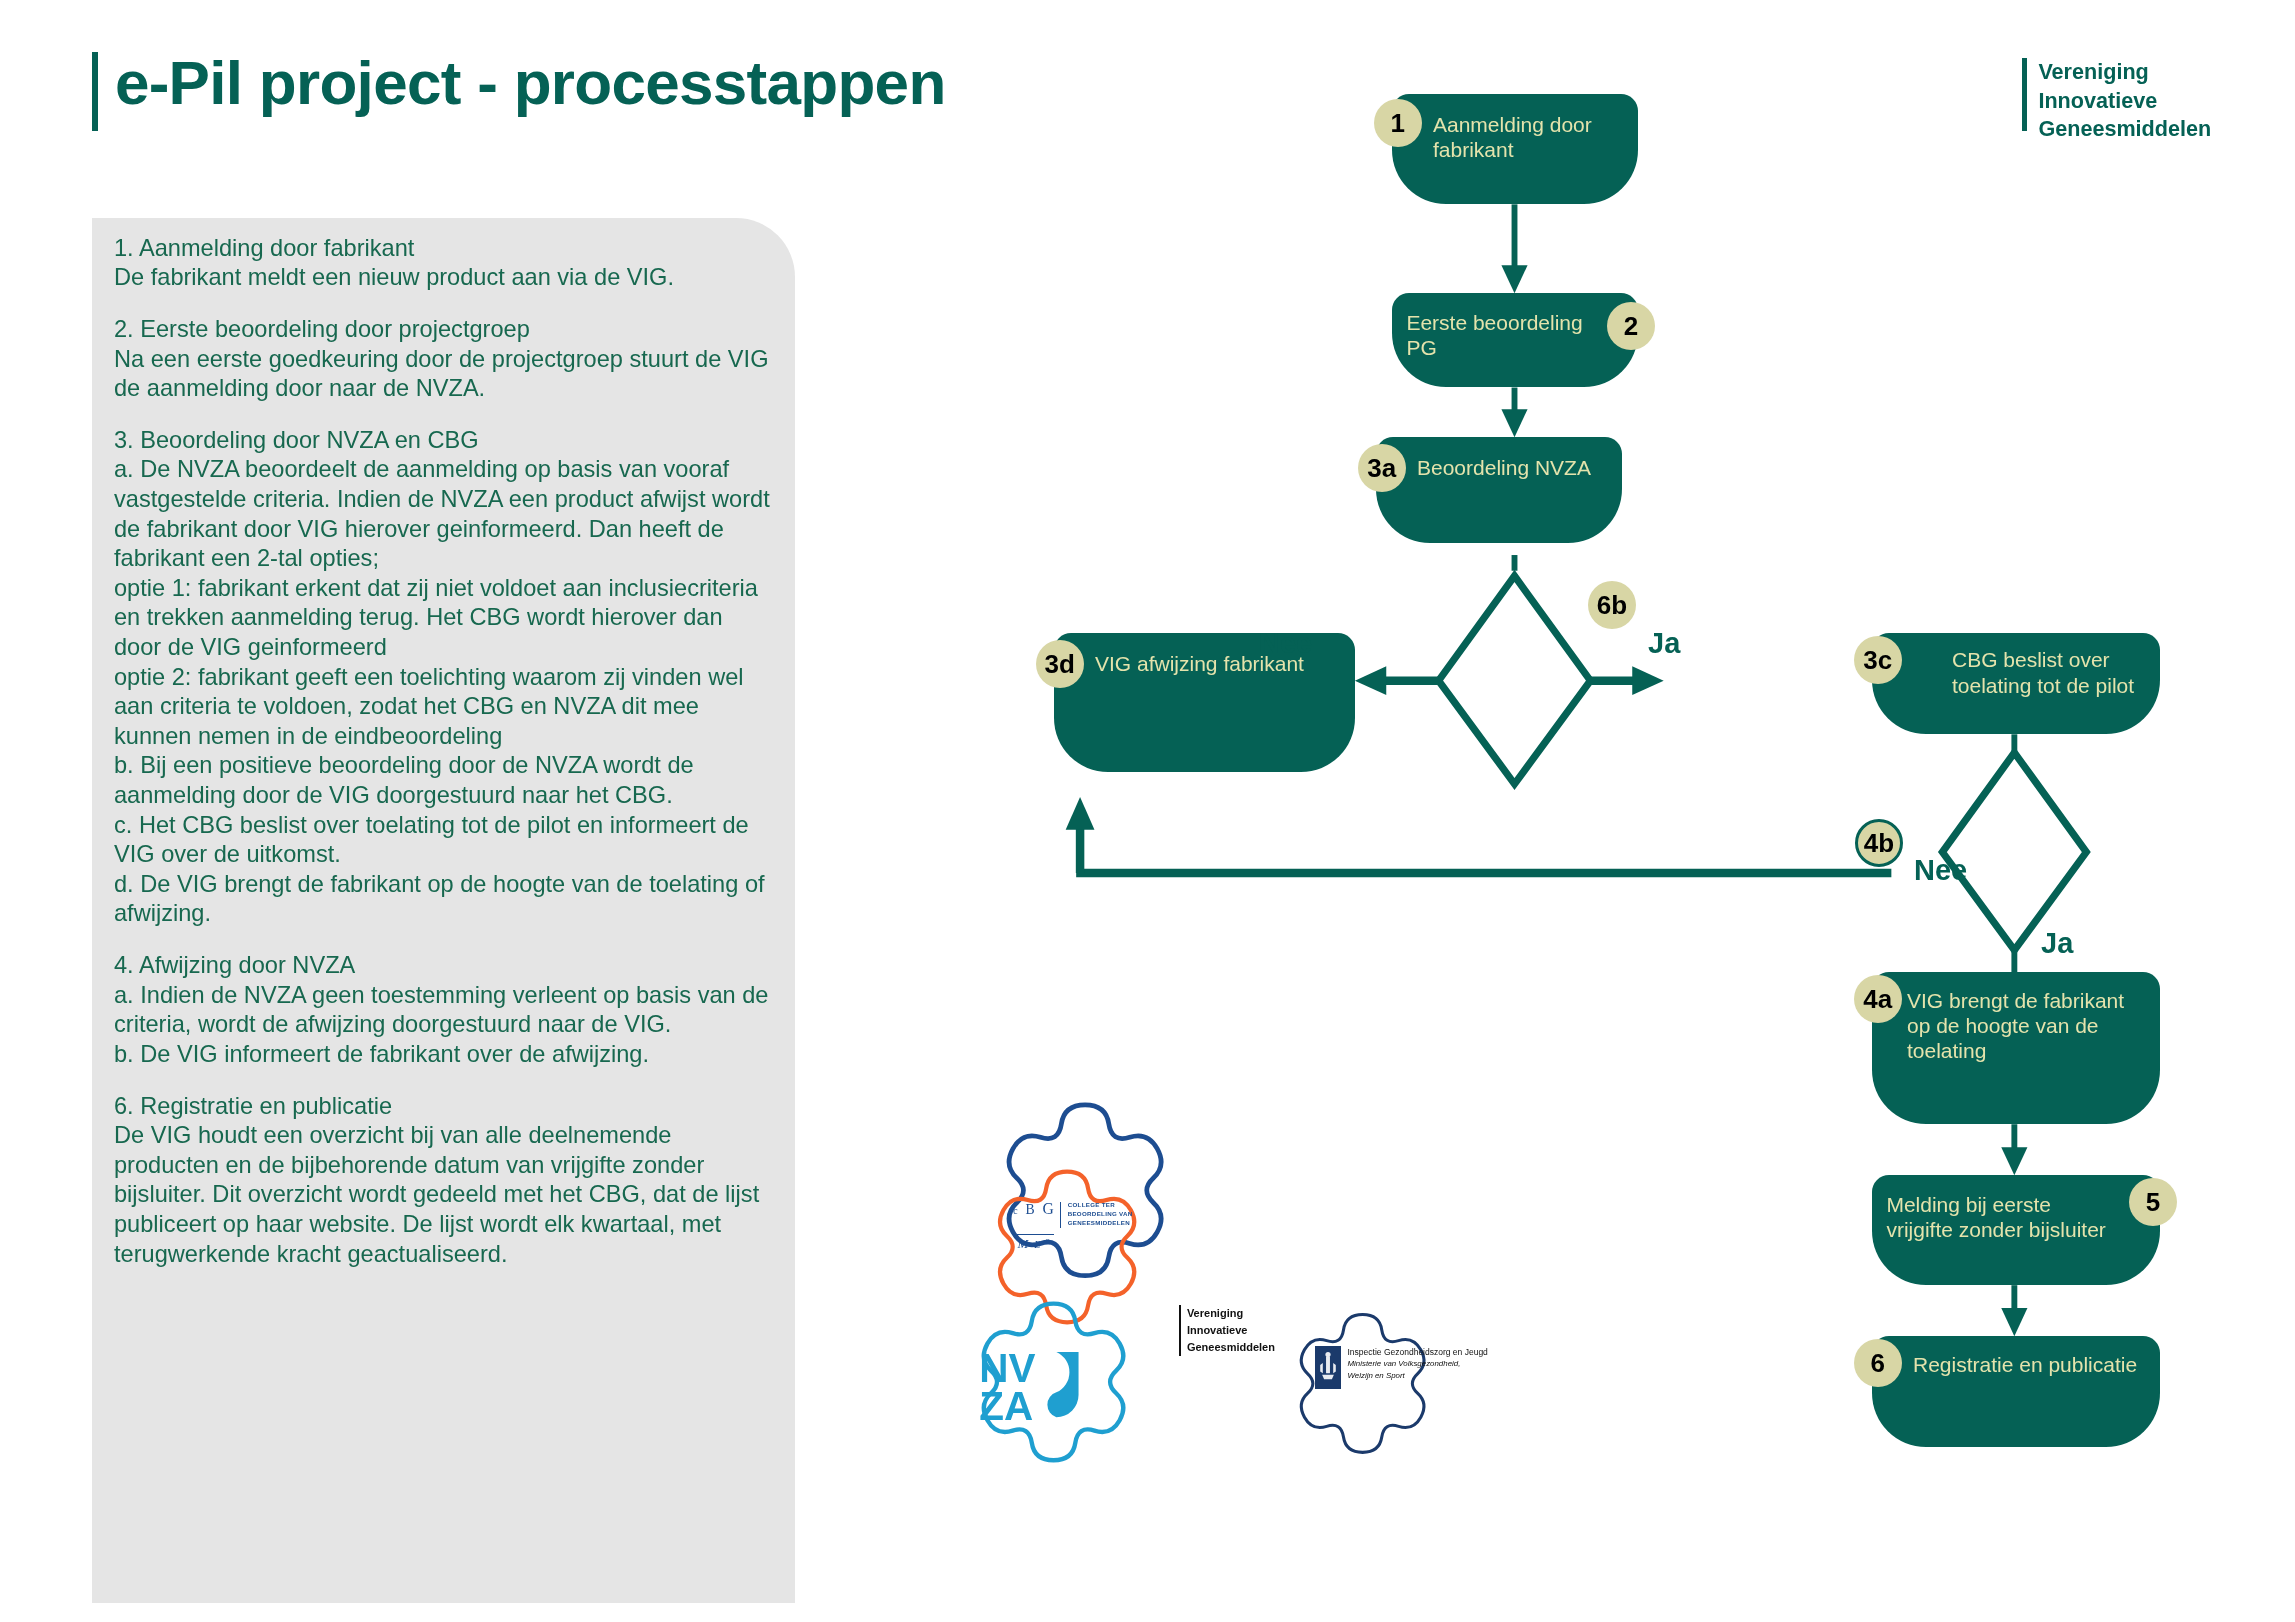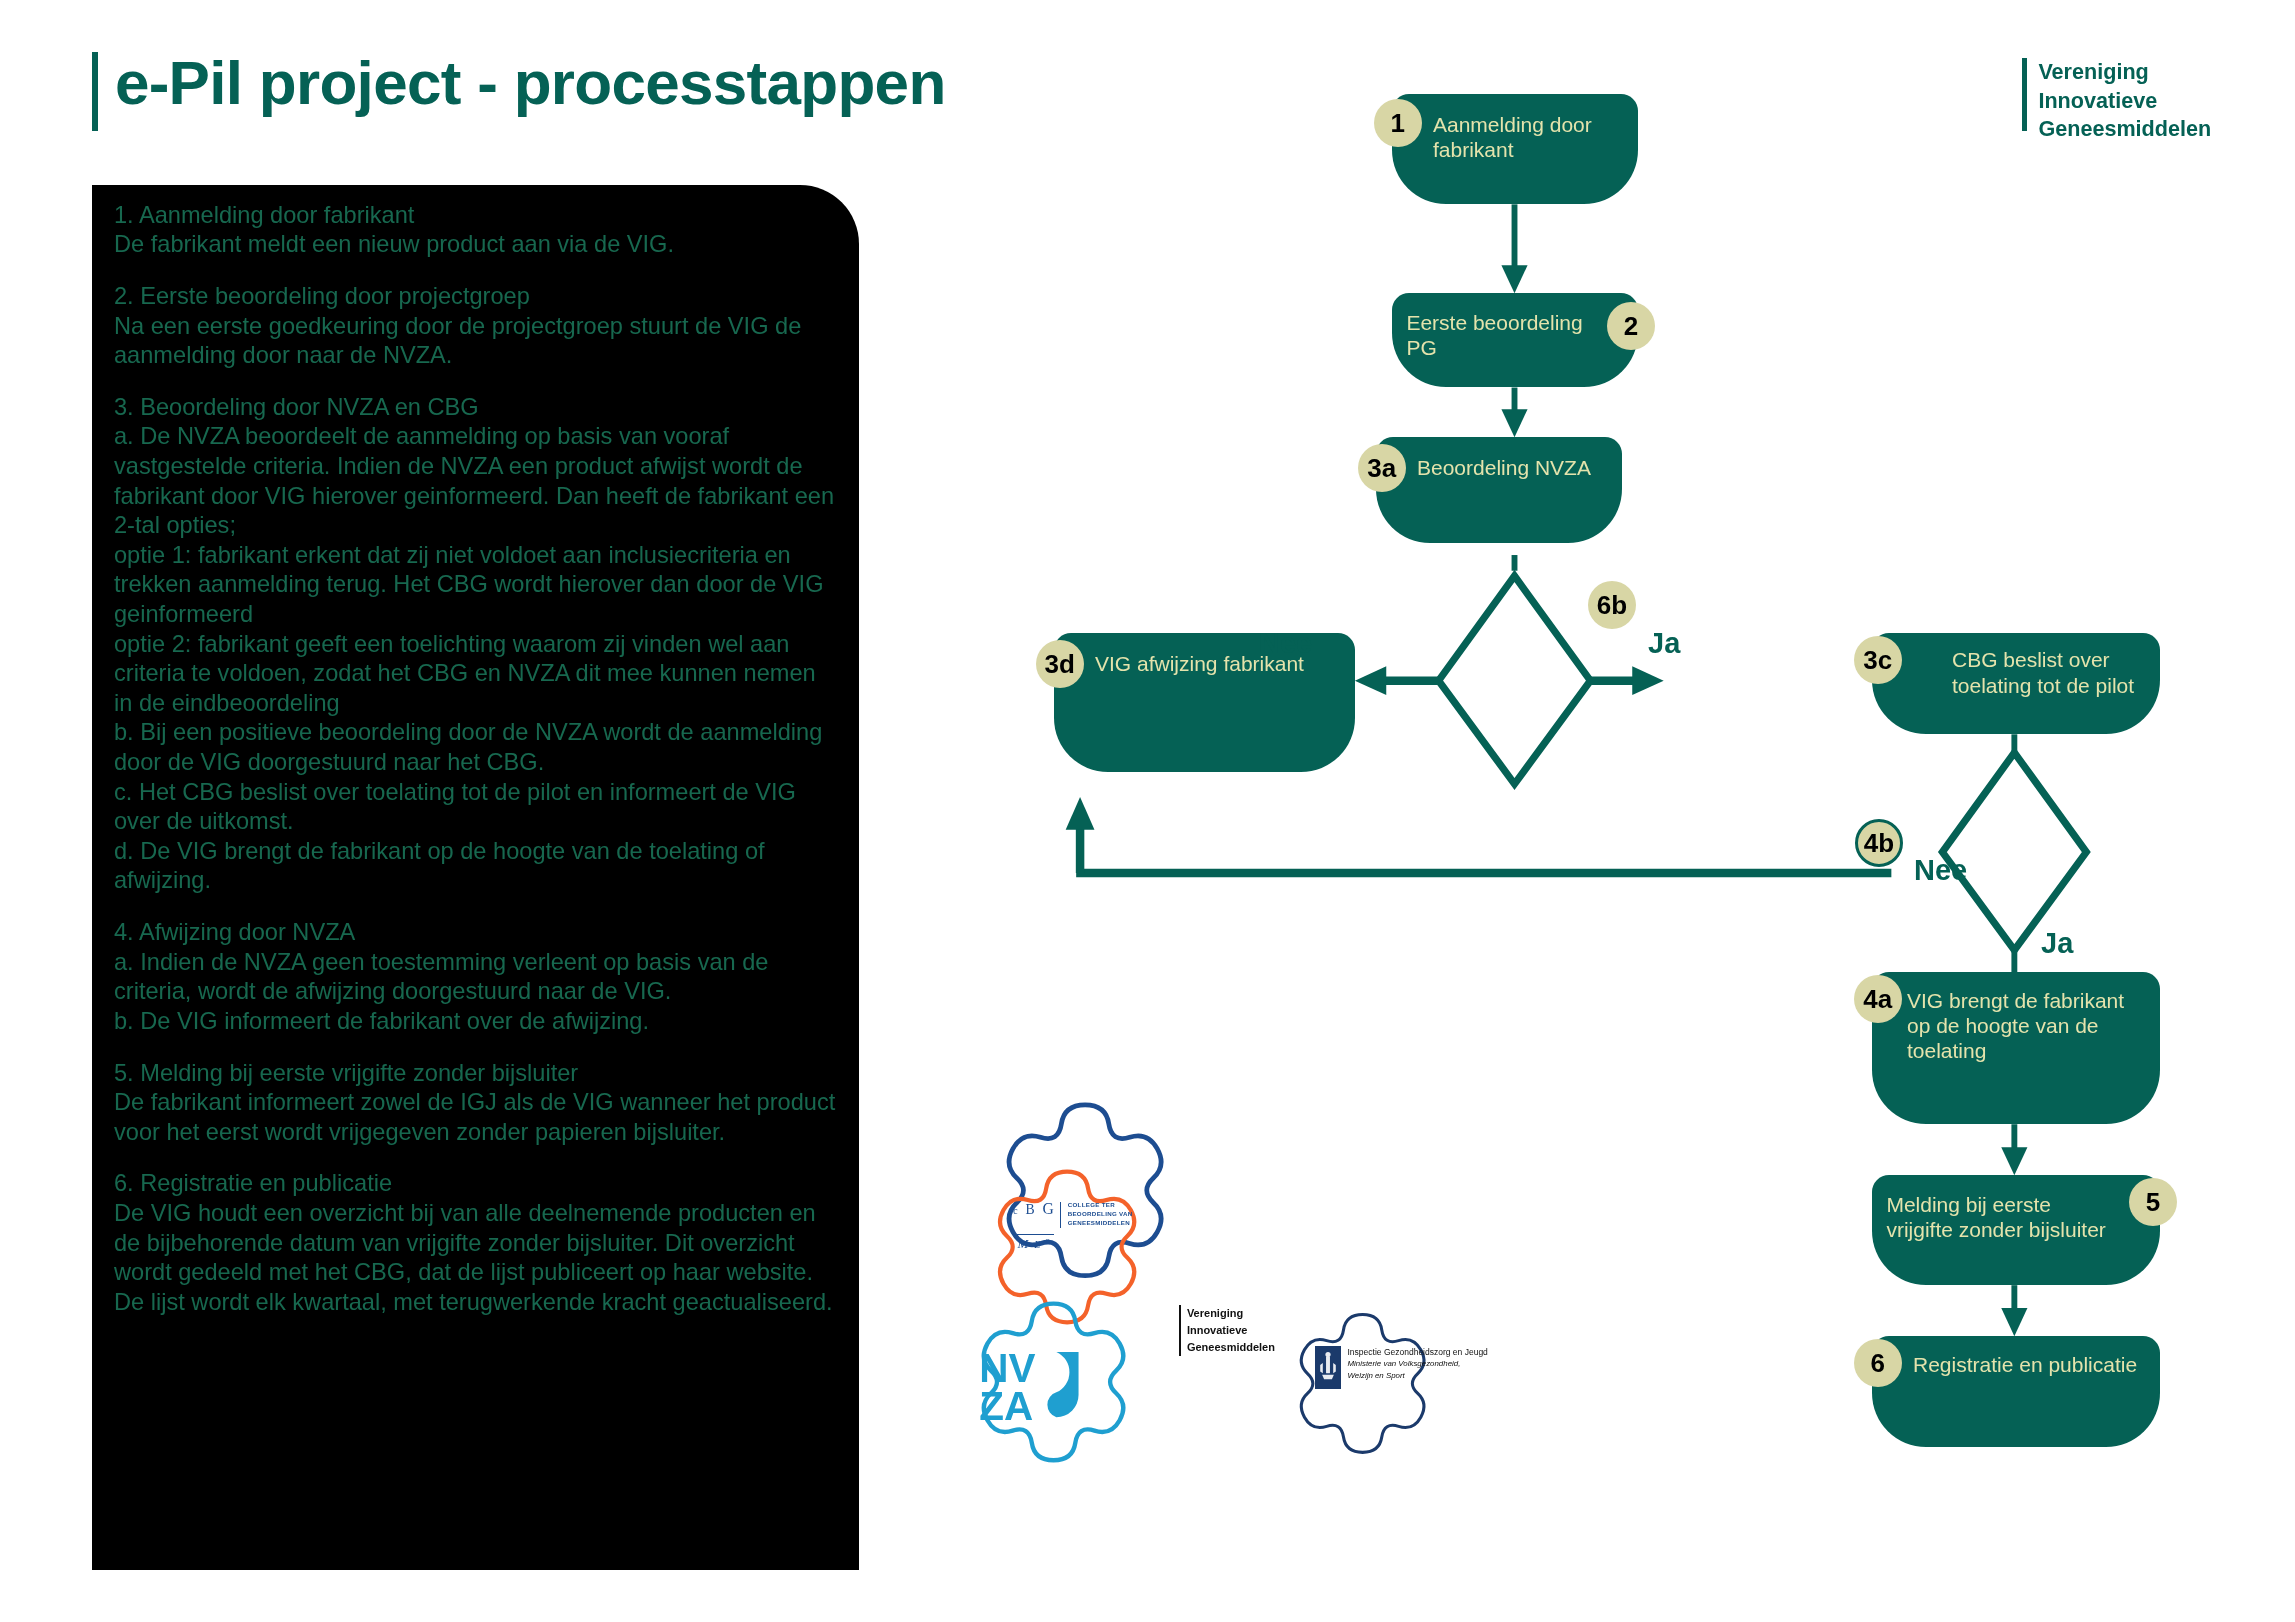--- a/index.html
+++ b/index.html
@@ -28,22 +28,22 @@
     position:absolute;left:2022px;top:58px;
     display:flex;align-items:flex-start;gap:11.8px;
   }
   #brand-logo .bar{width:4.6px;height:73px;background:#056155;flex:0 0 auto;}
   #brand-logo .lines{
     font-size:21.6px;font-weight:bold;color:#056155;line-height:1.33;
   }
 
   
   #process-steps-panel{
-    position:absolute;left:92px;top:185px;width:767px;height:1385px;
-    background:#000000;
+    position:absolute;left:92px;top:218px;width:703px;height:1385px;
+    background:#e5e5e5;
     border-top-right-radius:59px;
     box-sizing:border-box;
     padding:15.7px 22px 0 22px;
   }
   #process-steps-panel .para{
     color:#17684f;font-size:23.6px;line-height:1.255;
     font-family:"Liberation Sans", sans-serif;
     margin:0 0 22px 0;white-space:pre-line;
   }
   #process-steps-panel .para:last-child{margin-bottom:0;}
@@ -120,22 +120,20 @@
     <p class="para">3. Beoordeling door NVZA en CBG
 a. De NVZA beoordeelt de aanmelding op basis van vooraf vastgestelde criteria. Indien de NVZA een product afwijst wordt de fabrikant door VIG hierover geinformeerd. Dan heeft de fabrikant een 2-tal opties;
 optie 1: fabrikant erkent dat zij niet voldoet aan inclusiecriteria en trekken aanmelding terug. Het CBG wordt hierover dan door de VIG geinformeerd
 optie 2: fabrikant geeft een toelichting waarom zij vinden wel aan criteria te voldoen, zodat het CBG en NVZA dit mee kunnen nemen in de eindbeoordeling
 b. Bij een positieve beoordeling door de NVZA wordt de aanmelding door de VIG doorgestuurd naar het CBG.
 c. Het CBG beslist over toelating tot de pilot en informeert de VIG over de uitkomst.
 d. De VIG brengt de fabrikant op de hoogte van de toelating of afwijzing.</p>
     <p class="para">4. Afwijzing door NVZA
 a. Indien de NVZA geen toestemming verleent op basis van de criteria, wordt de afwijzing doorgestuurd naar de VIG.
 b. De VIG informeert de fabrikant over de afwijzing.</p>
-    <p class="para">5. Melding bij eerste vrijgifte zonder bijsluiter
-De fabrikant informeert zowel de IGJ als de VIG wanneer het product voor het eerst wordt vrijgegeven zonder papieren bijsluiter.</p>
     <p class="para">6. Registratie en publicatie
 De VIG houdt een overzicht bij van alle deelnemende producten en de bijbehorende datum van vrijgifte zonder bijsluiter. Dit overzicht wordt gedeeld met het CBG, dat de lijst publiceert op haar website. De lijst wordt elk kwartaal, met terugwerkende kracht geactualiseerd.</p>
   </div>
 
   <div id="flow-diagram">
 
     <svg id="flow-svg" width="1459" height="1623" viewBox="0 0 2230 2480">
       <defs>
         <marker id="arrowDown" markerWidth="10" markerHeight="10" refX="5" refY="8" orient="auto" markerUnits="userSpaceOnUse">
           <path d="M0,0 L10,0 L5,10 z" fill="#056155"></path>

